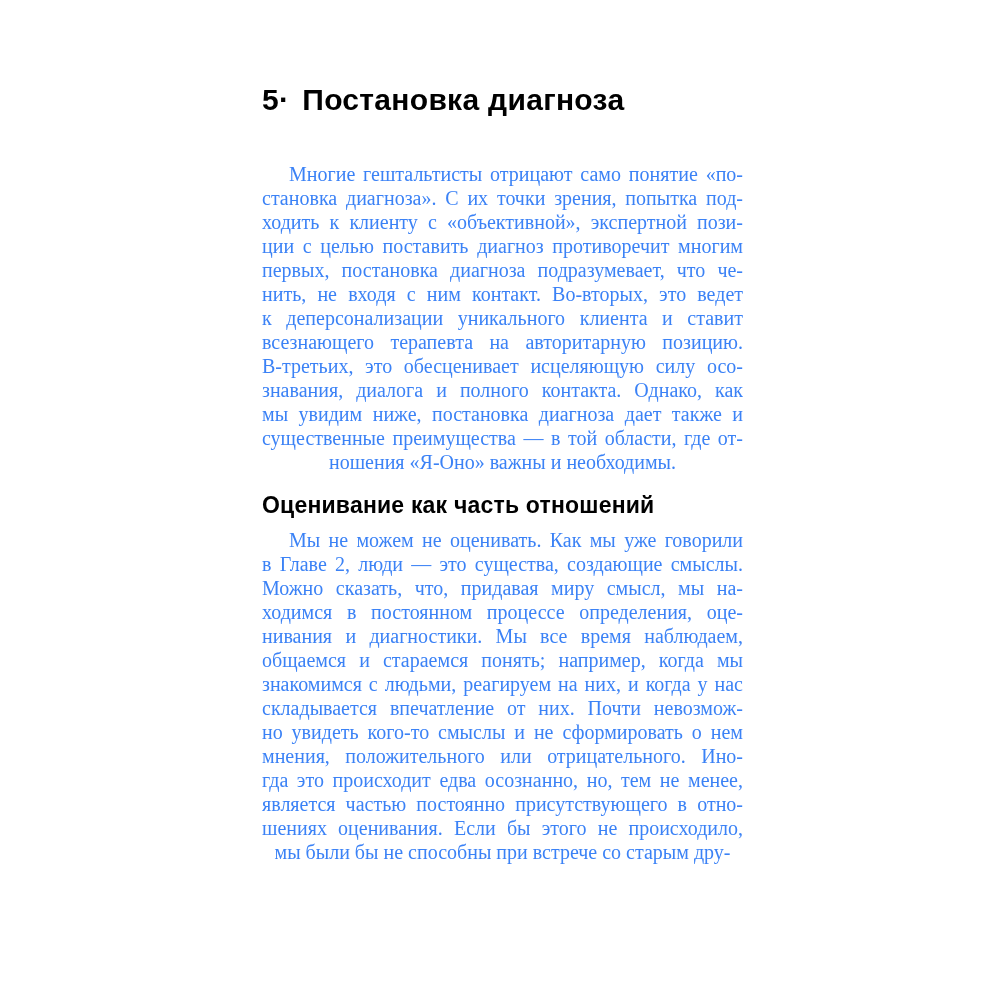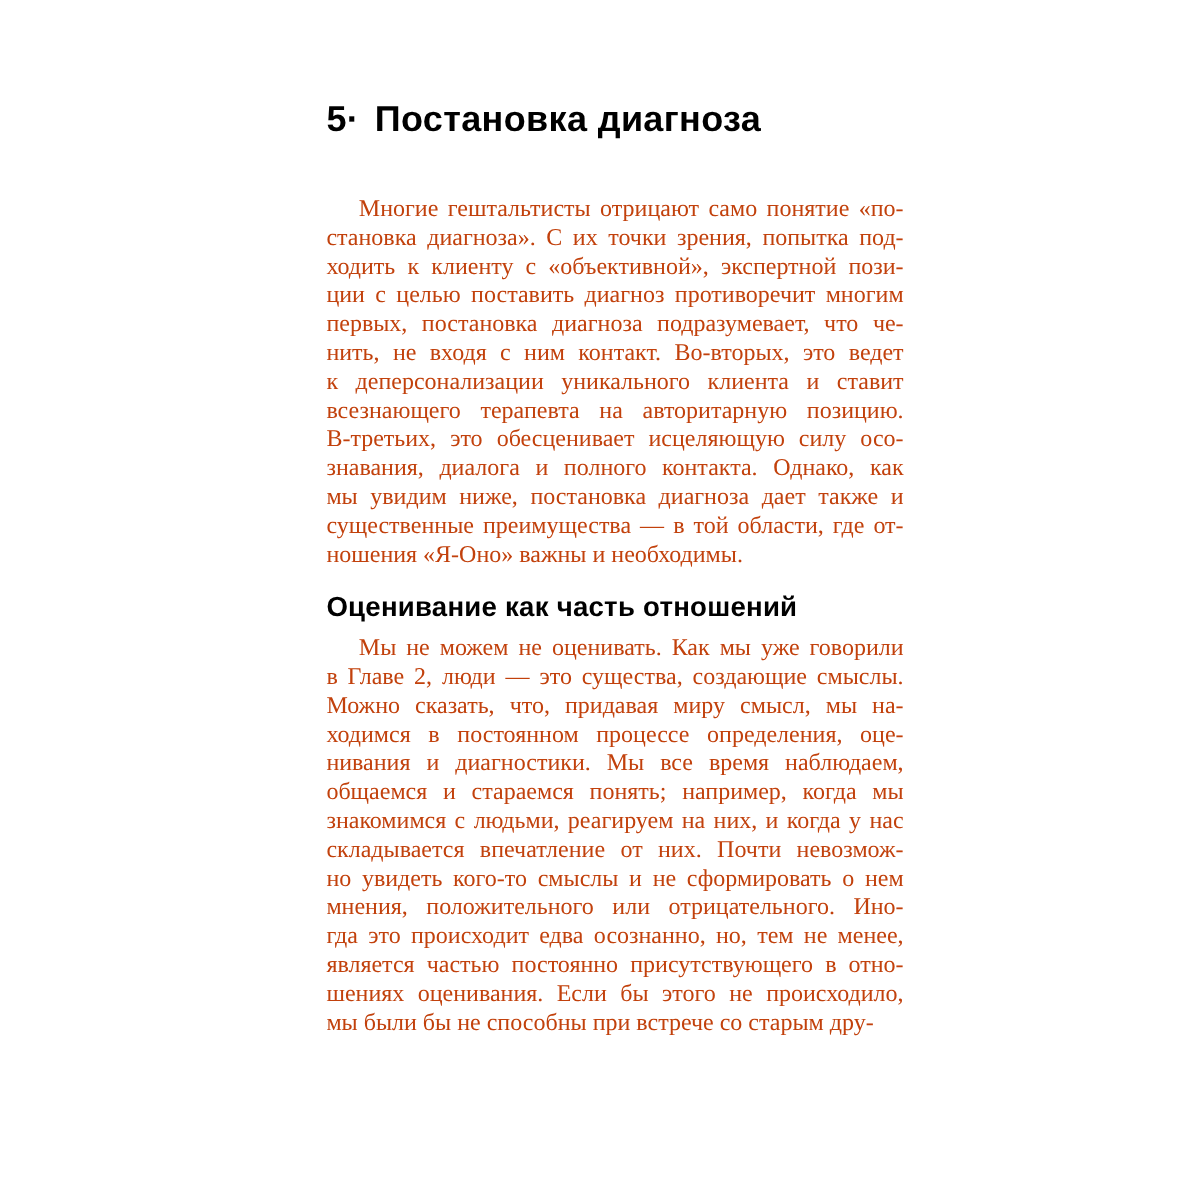--- a/index.html
+++ b/index.html
@@ -9,51 +9,51 @@
     font-family: "Liberation Serif", serif;
   }
   .page {
     position: relative;
     width: 1000px; height: 1000px;
     background: #ffffff;
     overflow: hidden;
   }
   .column {
     position: absolute;
-    left: 272px; top: 0;
+    left: 262px; top: 0;
     width: 481px;
   }
   h1.chapter {
     margin: 0;
     padding-top: 82px;
     font-family: "Liberation Sans", sans-serif;
     font-weight: bold;
     font-size: 30px;
     line-height: 36px;
     color: #000000;
     letter-spacing: 0.3px;
     white-space: nowrap;
   }
   .ch-num { margin-right: 13px; }
   .para {
     margin: 0;
-    color: #c2410c;
+    color: #3b82f6;
     font-size: 20px;
   }
   .p1 { margin-top: 44px; }
   .p2 { margin-top: 10px; }
   .line {
     height: 24px;
     line-height: 24px;
   }
   .jl {
     text-align: justify;
     text-align-last: justify;
   }
-  .ll { text-align: left; }
+  .ll { text-align: center; }
   .ind { text-indent: 27px; }
   h2.section {
     margin: 18px 0 0 0;
     font-family: "Liberation Sans", sans-serif;
     font-weight: bold;
     font-size: 23px;
     line-height: 26px;
     color: #000000;
     letter-spacing: 0.2px;
     white-space: nowrap;

